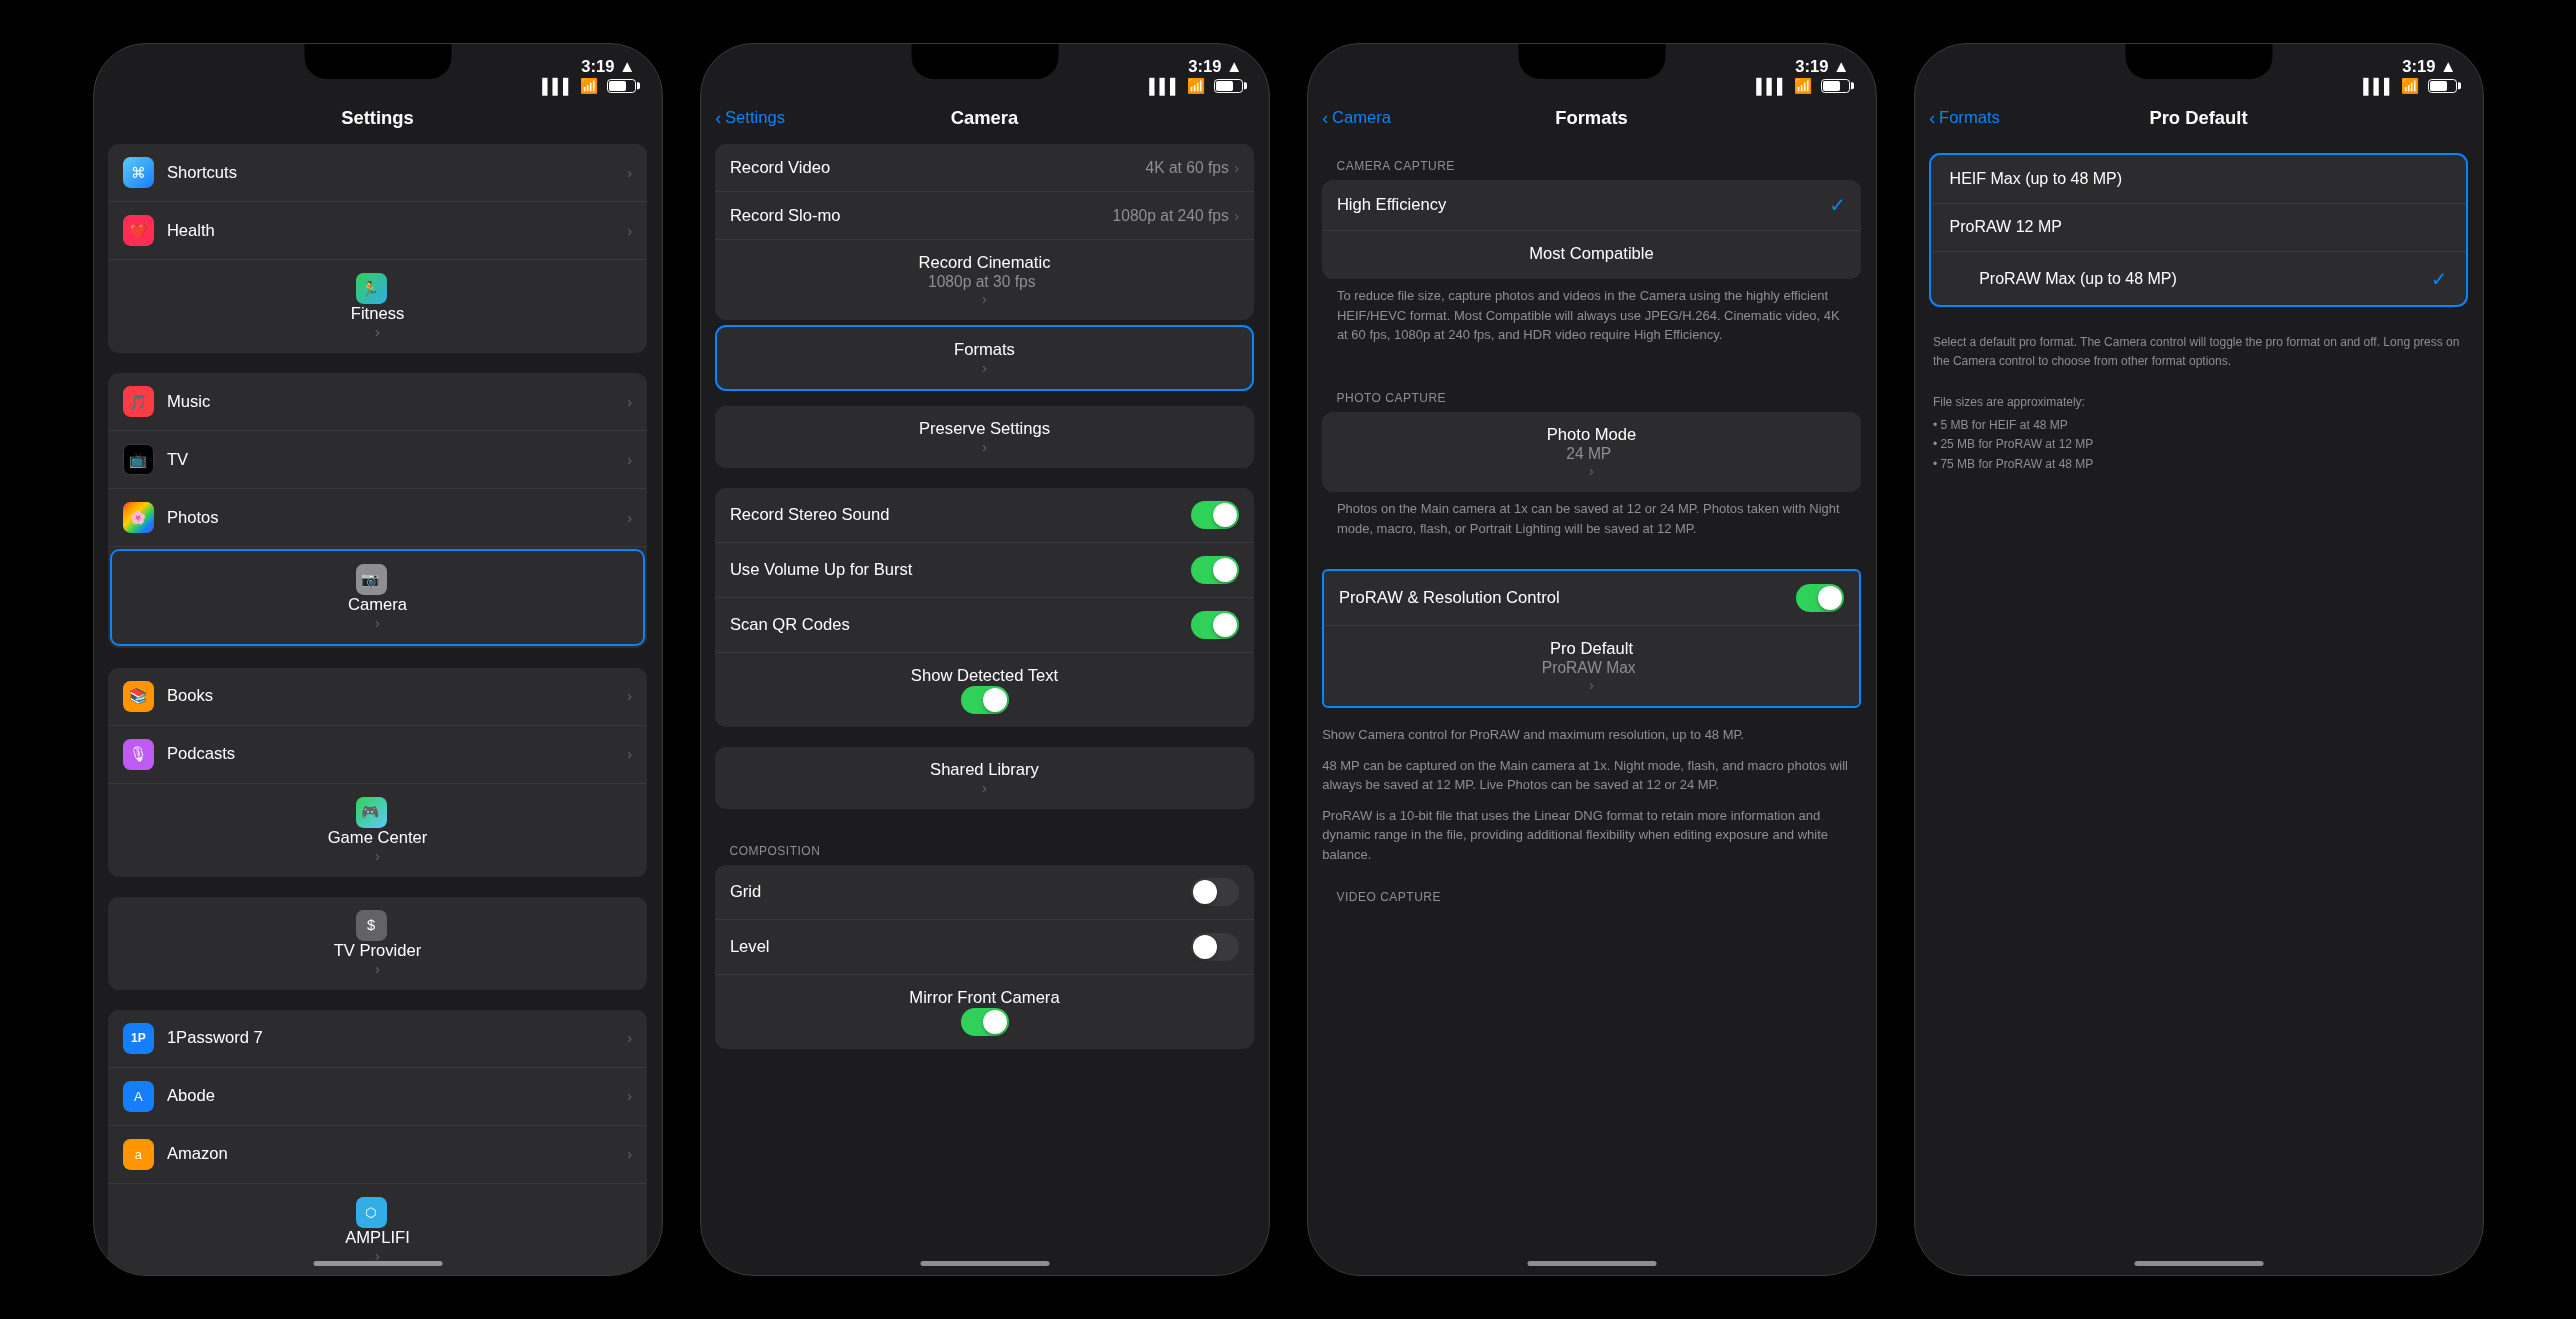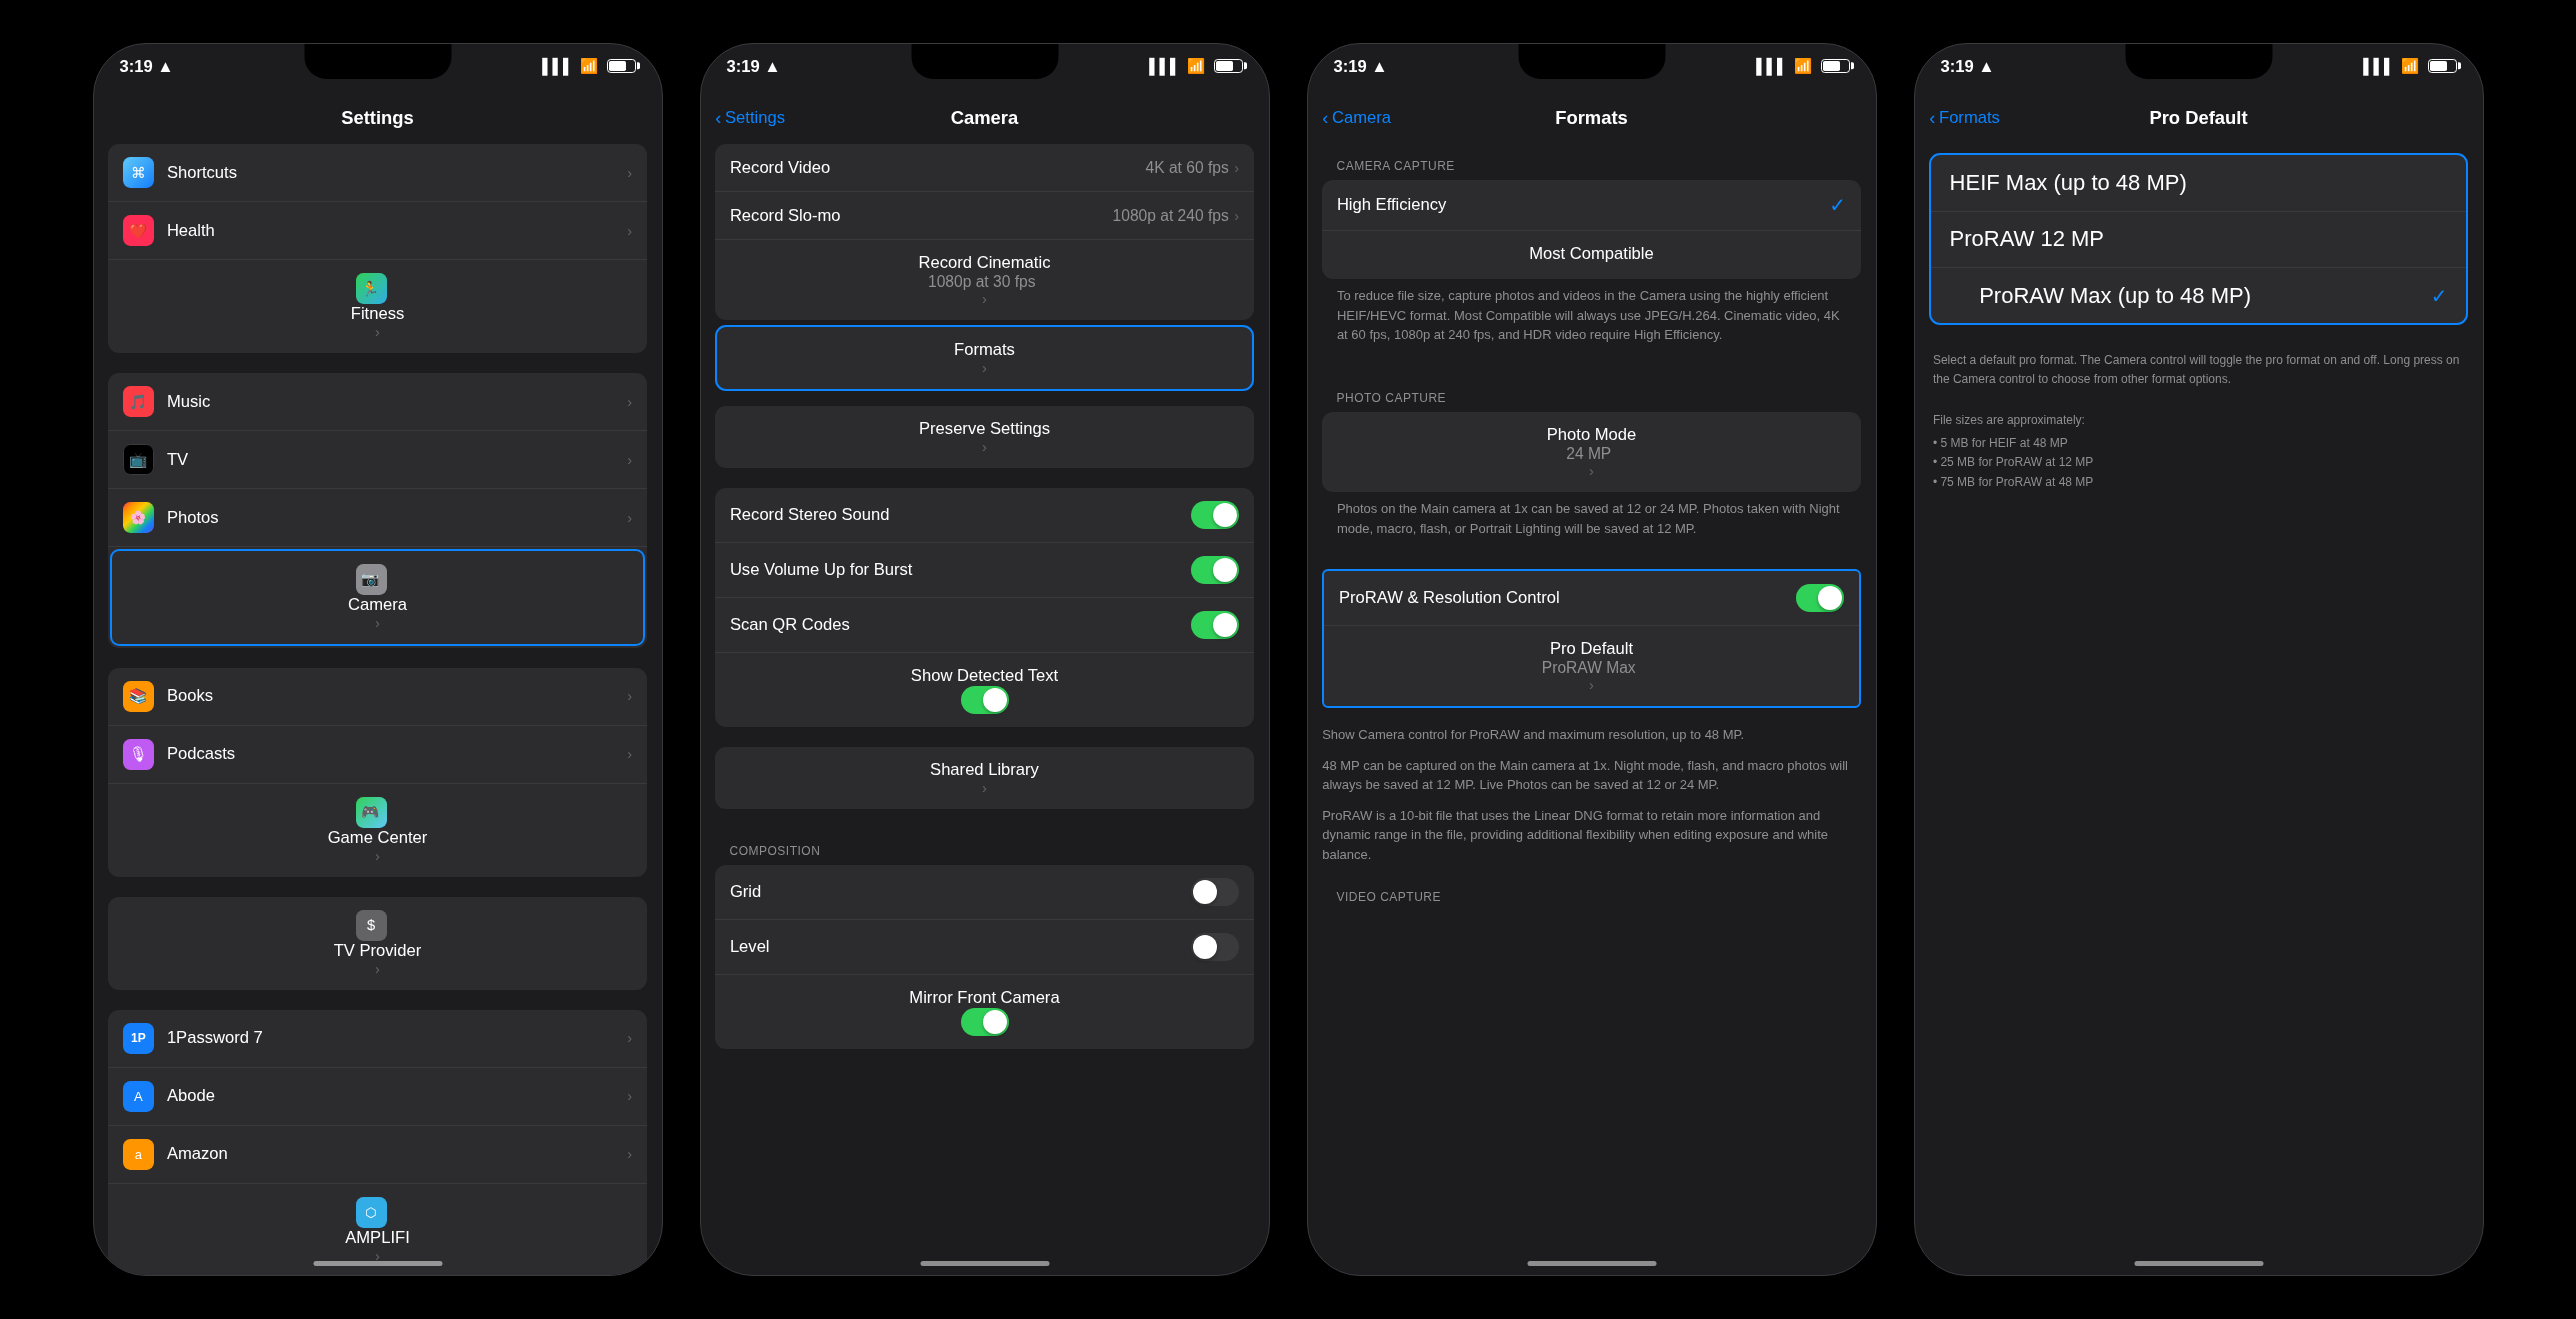--- a/index.html
+++ b/index.html
@@ -24,26 +24,27 @@
       position: relative;
       overflow: hidden;
       border: 1.8px solid #3a3a3c;
       flex-shrink: 0;
     }
 
     
     .status-bar {
       display: flex;
       justify-content: space-between;
-      align-items: flex-start;
+      align-items: flex-end;
       padding: 13px 26px 0 26px;
       height: 48px;
       color: #fff;
       font-size: 16.6px;
       font-weight: 600;
+      flex-direction: column;
     }
     .status-left { display: flex; align-items: center; gap: 4.6px; }
     .status-right { display: flex; align-items: center; gap: 7.4px; font-size: 14.7px; }
     .battery-icon {
       width: 29px; height: 14.7px;
       border: 1.8px solid #fff;
       border-radius: 3.7px;
       position: relative;
       display: flex; align-items: center; padding: 1.8px;
     }
@@ -193,21 +194,21 @@
     .selection-item {
       display: flex;
       align-items: center;
       padding: 14.7px 18.4px;
       border-bottom: 0.5px solid #3a3a3c;
       cursor: pointer;
     }
     .selection-item:last-child { border-bottom: none; padding-left: 48px; }
     .selection-item-text {
       flex: 1;
-      font-size: 22px;
+      font-size: 16px;
       color: #fff;
     }
     .selection-checkmark {
       color: #0a84ff;
       font-size: 20px;
     }
     .info-box {
       padding: 11px 18.4px;
       font-size: 12px;
       color: #8e8e93;

